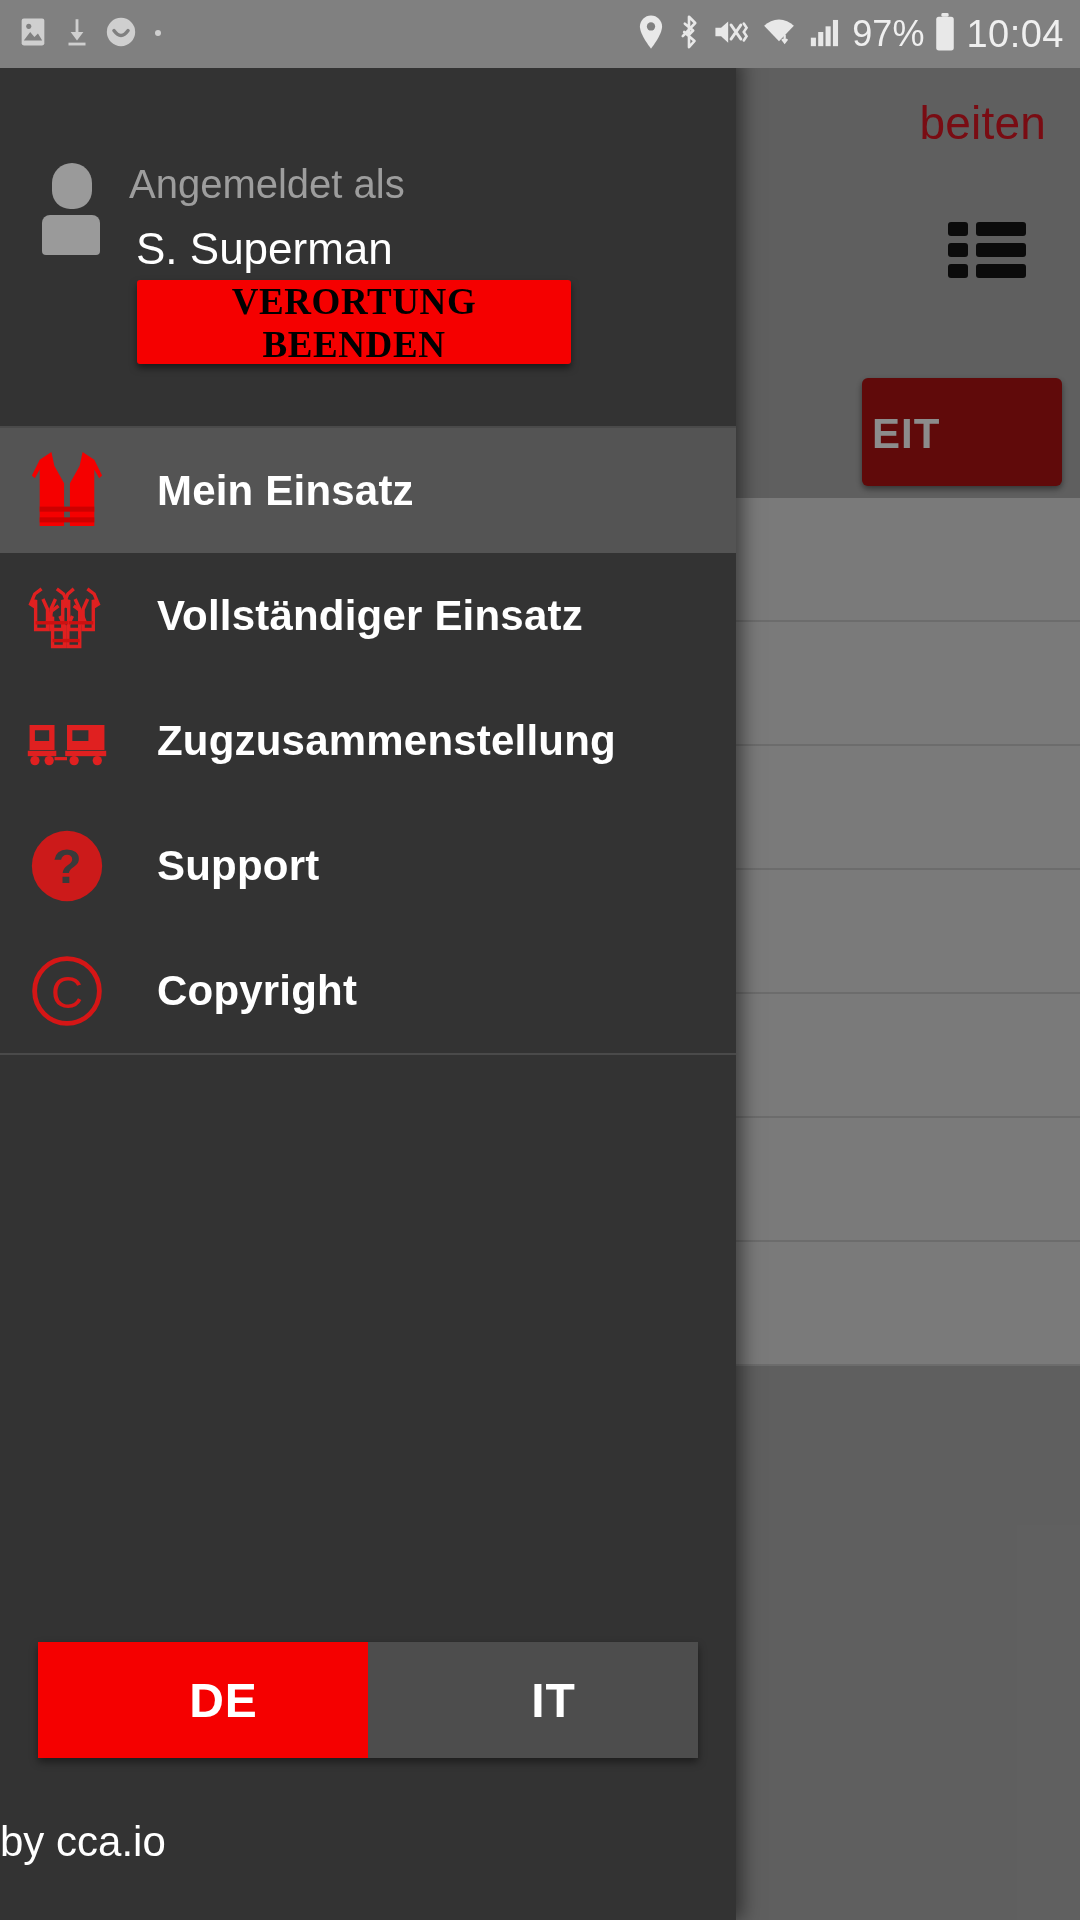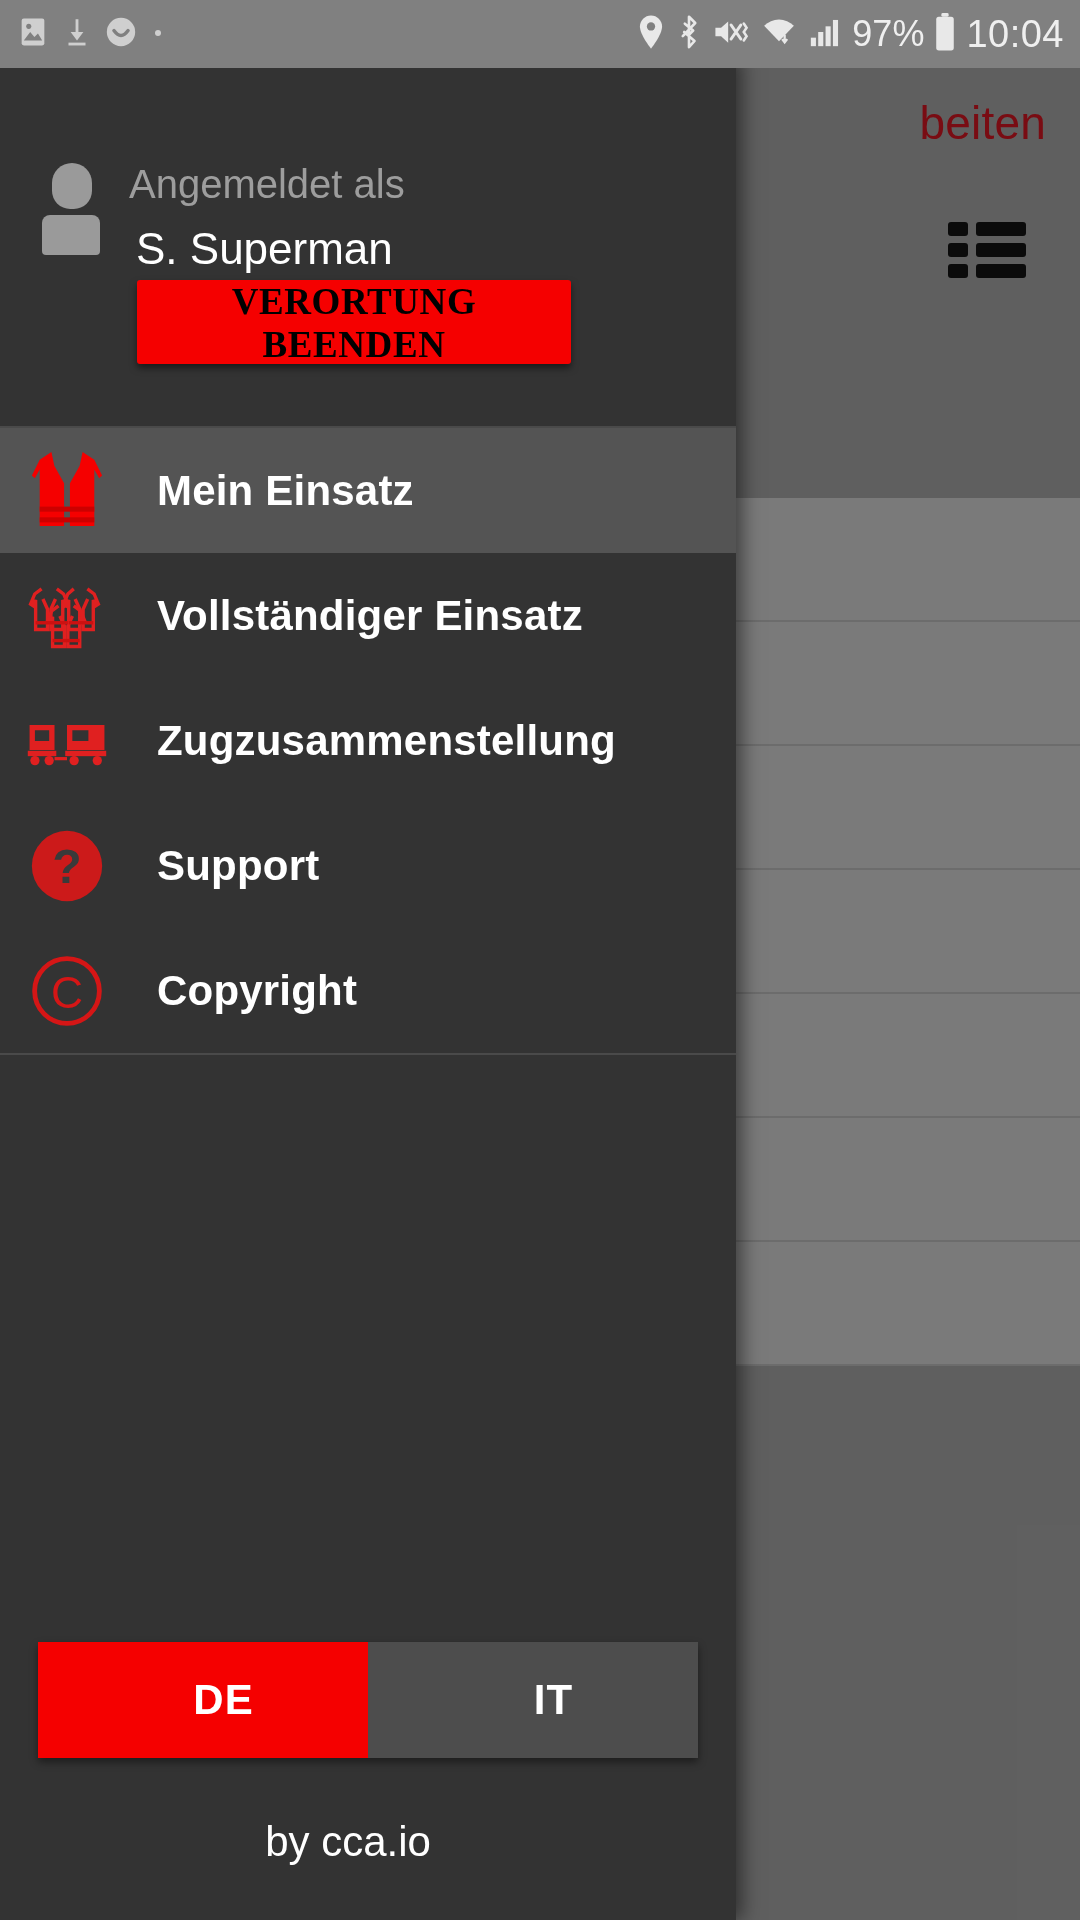--- a/index.html
+++ b/index.html
@@ -169,33 +169,33 @@
     padding:0 38px 0 38px;
     margin-bottom:60px;
   }
   .lang{
     display:flex; width:660px; height:116px;
     box-shadow:0 4px 8px rgba(0,0,0,.45);
   }
   .lang-btn{
     flex:1 1 50%;
     display:flex; align-items:center; justify-content:center;
-    font-size:42px; font-weight:bold; color:#ffffff;
+    font-size:48px; font-weight:bold; color:#ffffff;
     letter-spacing:1px;
     cursor:pointer;
     border:none;
     font-family:"Liberation Sans", sans-serif;
     padding-left:41px;
   }
   .lang-btn.on{ background:#f50000; }
   .lang-btn.off{ background:#4d4d4d; }
 
   .by-line{
     flex:0 0 auto;
-    text-align:center;
+    text-align:left;
     padding-right:40px;
     padding-bottom:54px;
     font-size:42px;
     color:#ffffff;
   }
 </style>
 </head>
 <body>
 
 <div id="screen">
@@ -212,20 +212,23 @@
         <div class="li-row" style="top:21px">
             <i class="sq"></i>
             <i class="ln"></i>
           </div>
         <div class="li-row" style="top:42px">
             <i class="sq"></i>
             <i class="ln"></i>
           </div>
       </div>
 
+      <div class="bg-actionbtn">
+        <span>EIT</span>
+      </div>
     </div>
 
     <div class="bg-rows">
       <div class="bg-row">
         <div class="cell">PM, SC</div>
       </div>
       <div class="bg-row">
         <div class="cell"></div>
       </div>
       <div class="bg-row">

